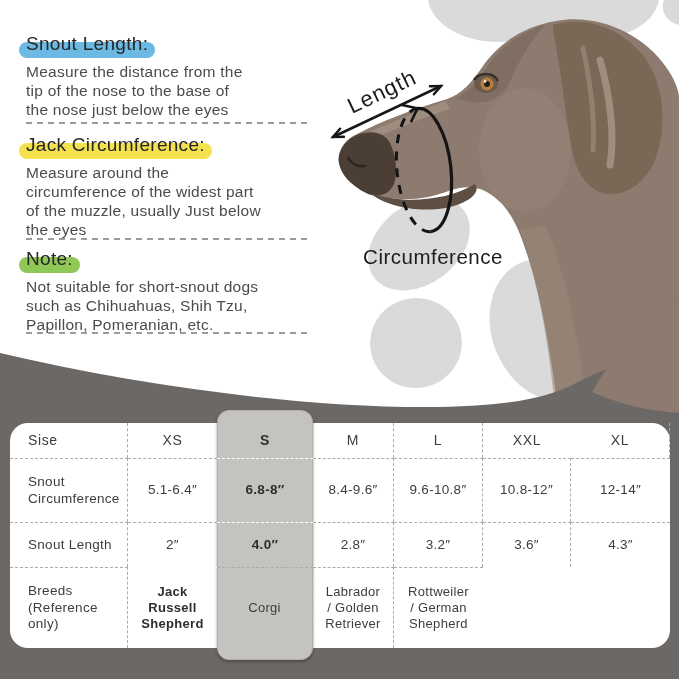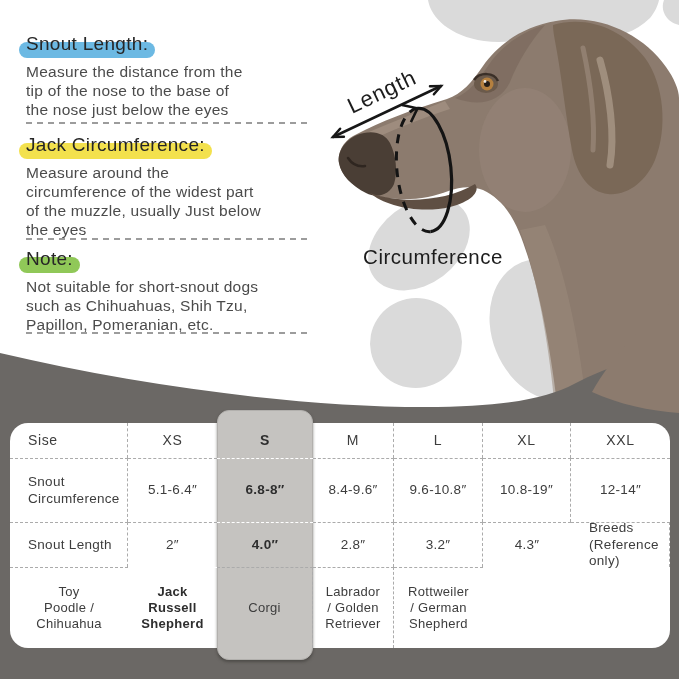--- a/index.html
+++ b/index.html
@@ -153,41 +153,39 @@
   <div class="dashline" style="top:332px"></div>
 
   <div id="table-card"></div>
   <div id="col-highlight"></div>
   <div id="size-grid">
       <div class="cell head label vline">Sise</div>
       <div class="cell head">XS</div>
       <div class="cell head hl">S</div>
       <div class="cell head vline">M</div>
       <div class="cell head vline">L</div>
+      <div class="cell head">XXL</div>
       <div class="cell head vline">XL</div>
-      <div class="cell head">XXL</div>
       <div class="cell label hline vline">Snout
 Circumference</div>
       <div class="cell hline">5.1-6.4″</div>
       <div class="cell hline hl">6.8-8″</div>
       <div class="cell hline vline">8.4-9.6″</div>
       <div class="cell hline vline">9.6-10.8″</div>
-      <div class="cell hline vline">10.8-19″</div>
+      <div class="cell hline vline">10.8-12″</div>
       <div class="cell hline">12-14″</div>
       <div class="cell label hline vline">Snout Length</div>
       <div class="cell hline">2″</div>
       <div class="cell hline hl">4.0″</div>
       <div class="cell hline vline">2.8″</div>
       <div class="cell hline vline">3.2″</div>
+      <div class="cell hline vline">3.6″</div>
       <div class="cell hline">4.3″</div>
       <div class="cell label hline vline">Breeds
 (Reference only)</div>
-      <div class="cell hline breeds">Toy
-Poodle /
-Chihuahua</div>
       <div class="cell hline breeds hl">Jack
 Russell
 Shepherd</div>
       <div class="cell hline breeds vline">Corgi</div>
       <div class="cell hline breeds vline">Labrador
 / Golden
 Retriever</div>
       <div class="cell hline breeds">Rottweiler
 / German
 Shepherd</div>

